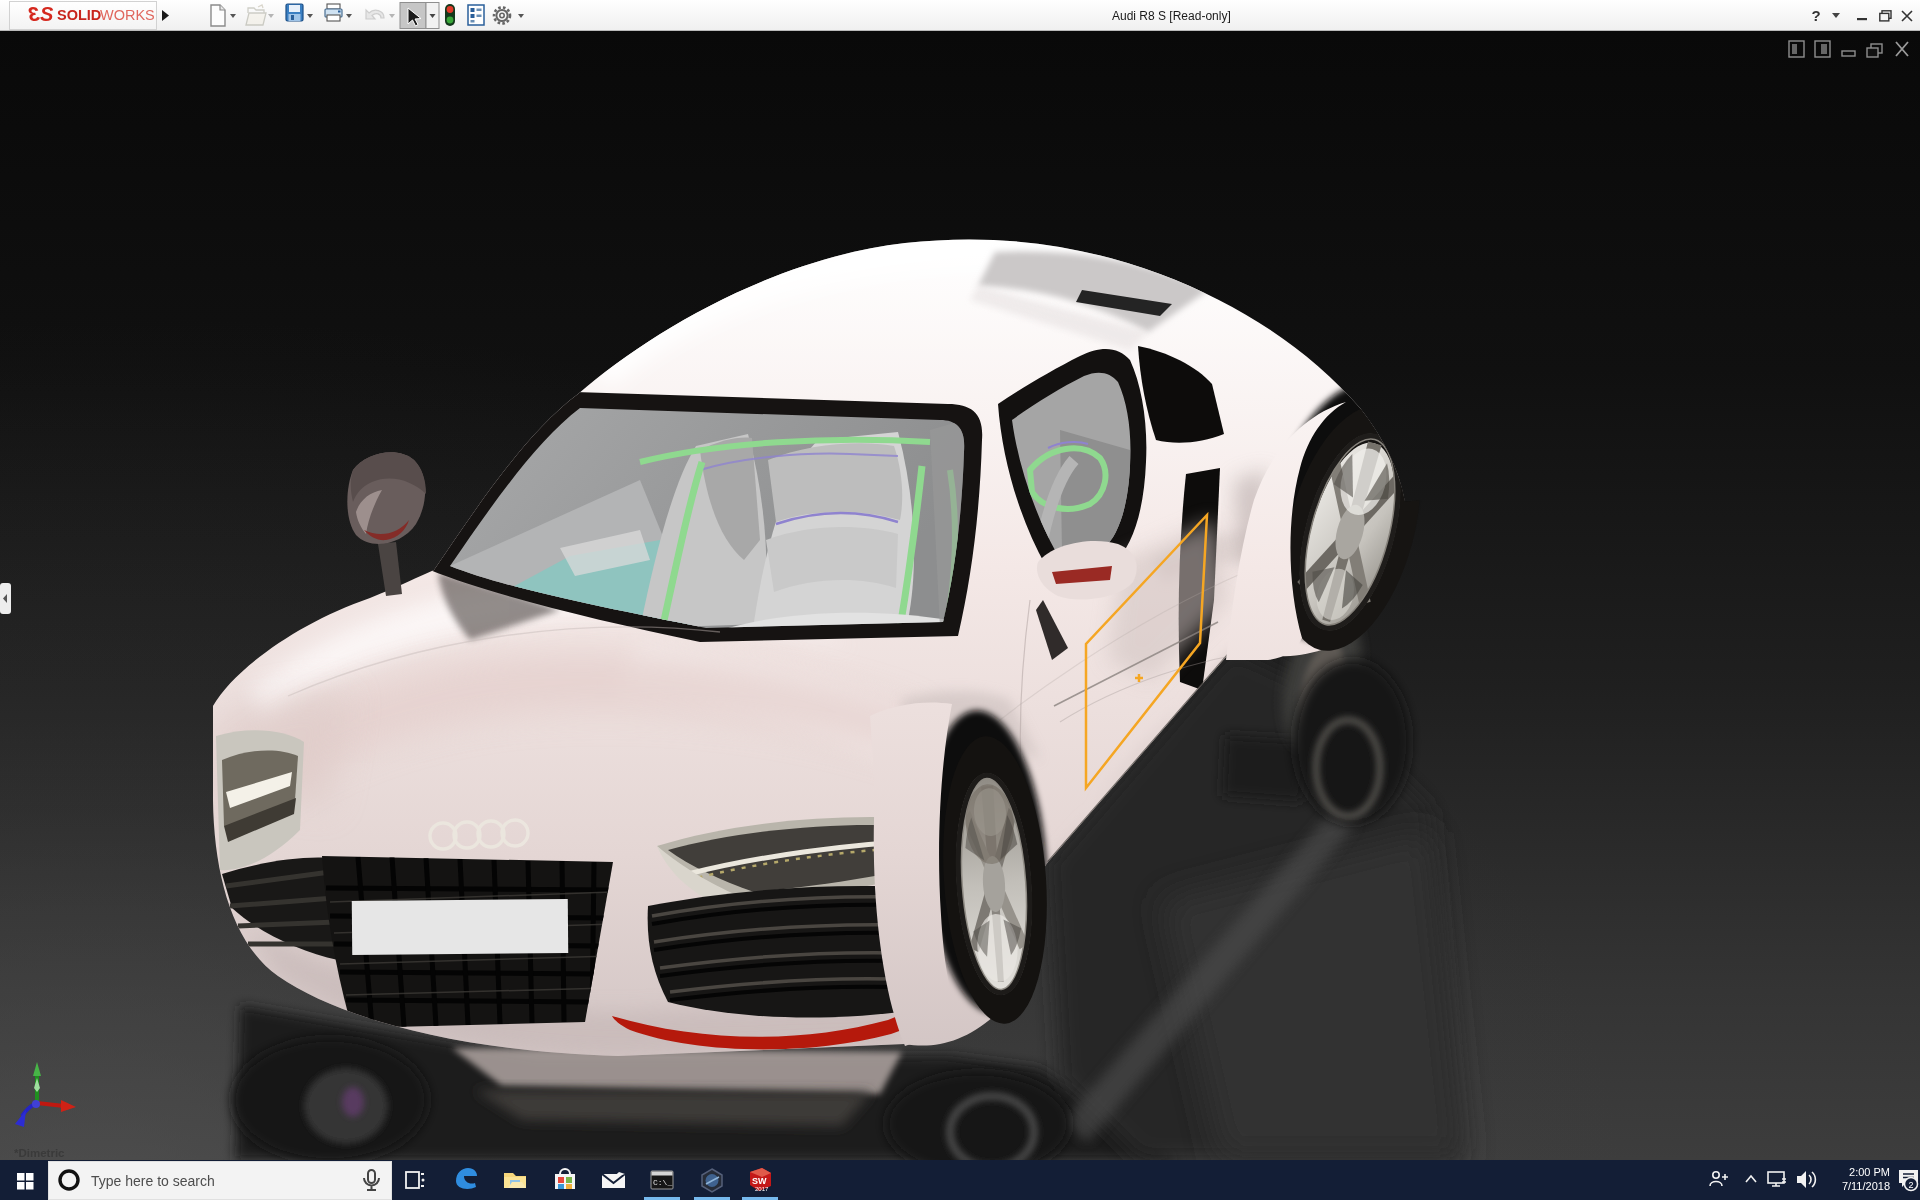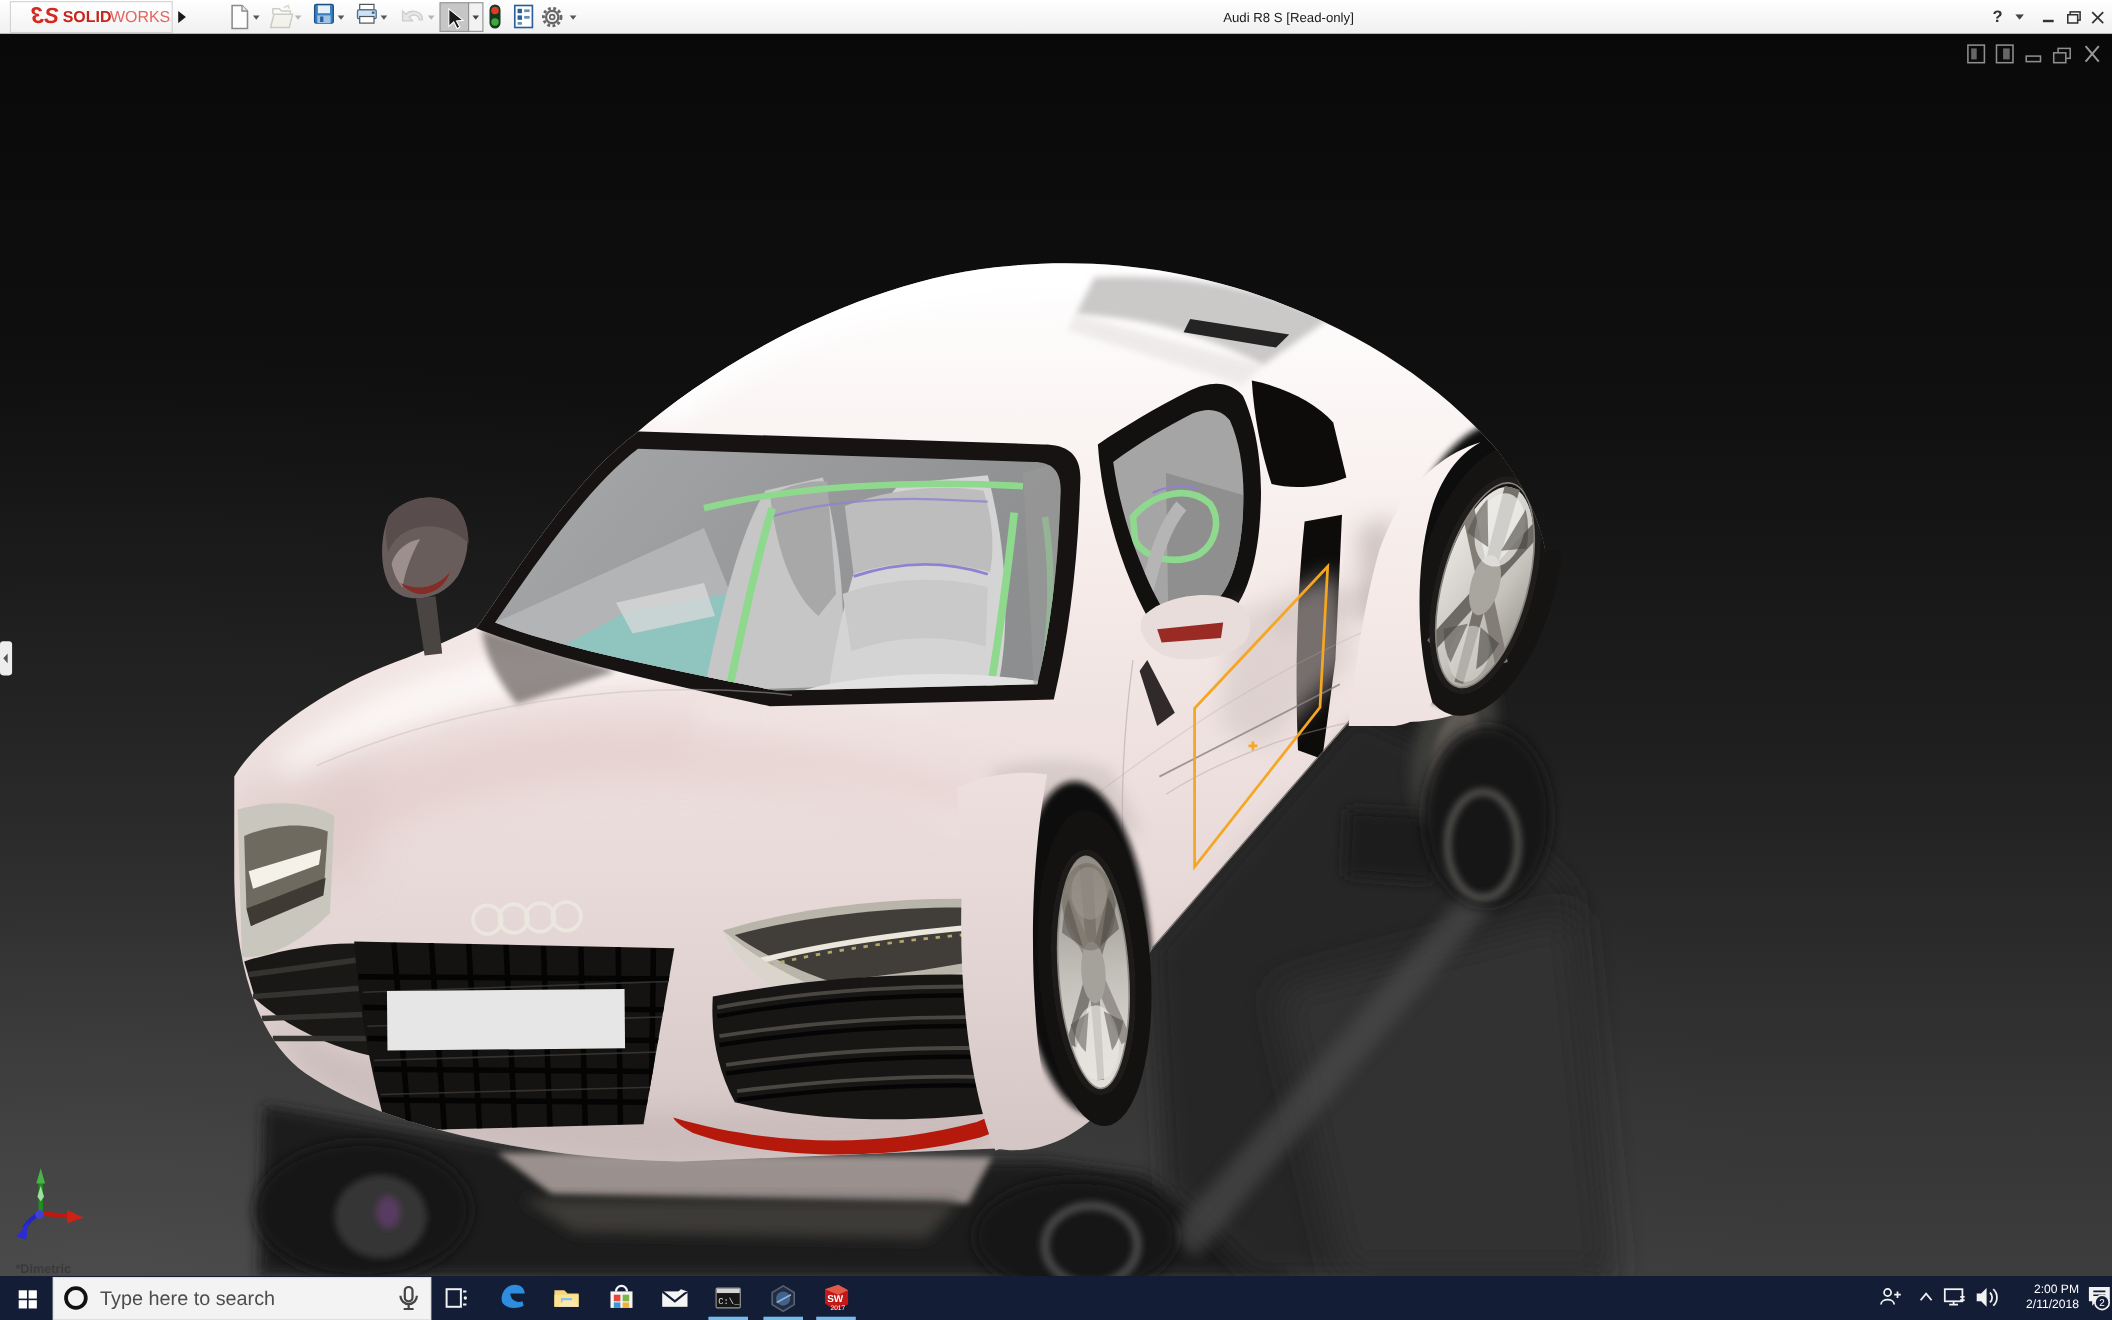--- a/index.html
+++ b/index.html
@@ -3,21 +3,21 @@
 *{margin:0;padding:0;box-sizing:border-box}
 html,body{width:1920px;height:1200px;overflow:hidden;background:#000;font-family:"Liberation Sans",sans-serif}
 #titlebar{position:absolute;left:0;top:0;width:1920px;height:31px;background:linear-gradient(#ffffff,#f0f0f0);border-bottom:1px solid #b9b9b9}
 #logobox{position:absolute;left:9px;top:1px;width:148px;height:29px;background:linear-gradient(#ffffff,#f3f3f3);border:1px solid #d2d2d2;display:flex;align-items:center}
 #playbtn{position:absolute;left:158px;top:4px;width:14px;height:23px;display:flex;align-items:center;justify-content:center}
 .tbtxt{position:absolute;top:0;height:31px;display:flex;align-items:center;color:#1a1a1a;font-size:12px}
 .wbtn{position:absolute;top:0;height:31px;display:flex;align-items:center;justify-content:center;color:#333;font-size:13px}
 #viewport{position:absolute;left:0;top:31px;width:1920px;height:1129px}
 #taskbar{position:absolute;left:0;top:1160px;width:1920px;height:40px;background:#131e36}
 #searchbox{position:absolute;left:48px;top:1px;width:344px;height:39px;background:#f3f3f3;border:1px solid #e0e0e0;display:flex;align-items:center}
-#searchbox span{color:#4d4d4d;font-size:18px;margin-left:42px}
+#searchbox span{color:#4d4d4d;font-size:14px;margin-left:42px}
 .clock{position:absolute;color:#fff;font-size:11px;text-align:right}
 </style></head><body>
 
 <div id="titlebar">
 <div id="logobox">
 <svg width="146" height="27" viewBox="0 0 146 27">
 <g transform="translate(30,19) scale(-1,1)">
           <text x="0" y="0" font-size="21" font-weight="bold" font-style="italic" fill="#d5281e" font-family="Liberation Sans">3</text>
         </g>
 <text x="30" y="19" font-size="20" font-weight="bold" font-style="italic" fill="#d5281e" font-family="Liberation Sans">S</text>
@@ -503,20 +503,20 @@
         <path d="M1725 14 L1725 20 M1722 17 L1728 17"></path>
 <path d="M1746 22 L1751 16 L1756 22"></path>
 <rect x="1768" y="12" width="16" height="11"></rect>
         <path d="M1772 26 L1780 26 M1776 23 L1776 26"></path>
         <path d="M1782 19 l4 0 m-4 3 l4 0"></path>
 <path d="M1797 16 L1801 16 L1806 11 L1806 28 L1801 23 L1797 23 Z" fill="#f2f2f2" stroke="none"></path>
 <path d="M1809 15 a 6 6 0 0 1 0 9 M1812 12 a 10 10 0 0 1 0 15"></path>
 </g>
 </svg>
 <div class="clock" style="left:1820px;top:6px;width:70px">2:00 PM</div>
-<div class="clock" style="left:1800px;top:20px;width:90px">2/11/2018</div>
+<div class="clock" style="left:1800px;top:20px;width:90px">7/11/2018</div>
 <svg width="40" height="40" viewBox="0 0 40 40" style="position:absolute;left:1892px;top:0px">
 <path d="M7 10 L26 10 L26 23 L14 23 L10 27 L10 23 L7 23 Z" fill="#f2f2f2"></path>
 <path d="M11 14 L22 14 M11 17.5 L22 17.5" stroke="#131e36" stroke-width="1.5"></path>
 <circle cx="19" cy="24" r="6.5" fill="#131e36" stroke="#f2f2f2" stroke-width="1.5"></circle>
 <text x="16.5" y="27.5" font-size="9" fill="#fff" font-family="Liberation Sans">2</text>
 </svg>
 </div>
 
 </body></html>

